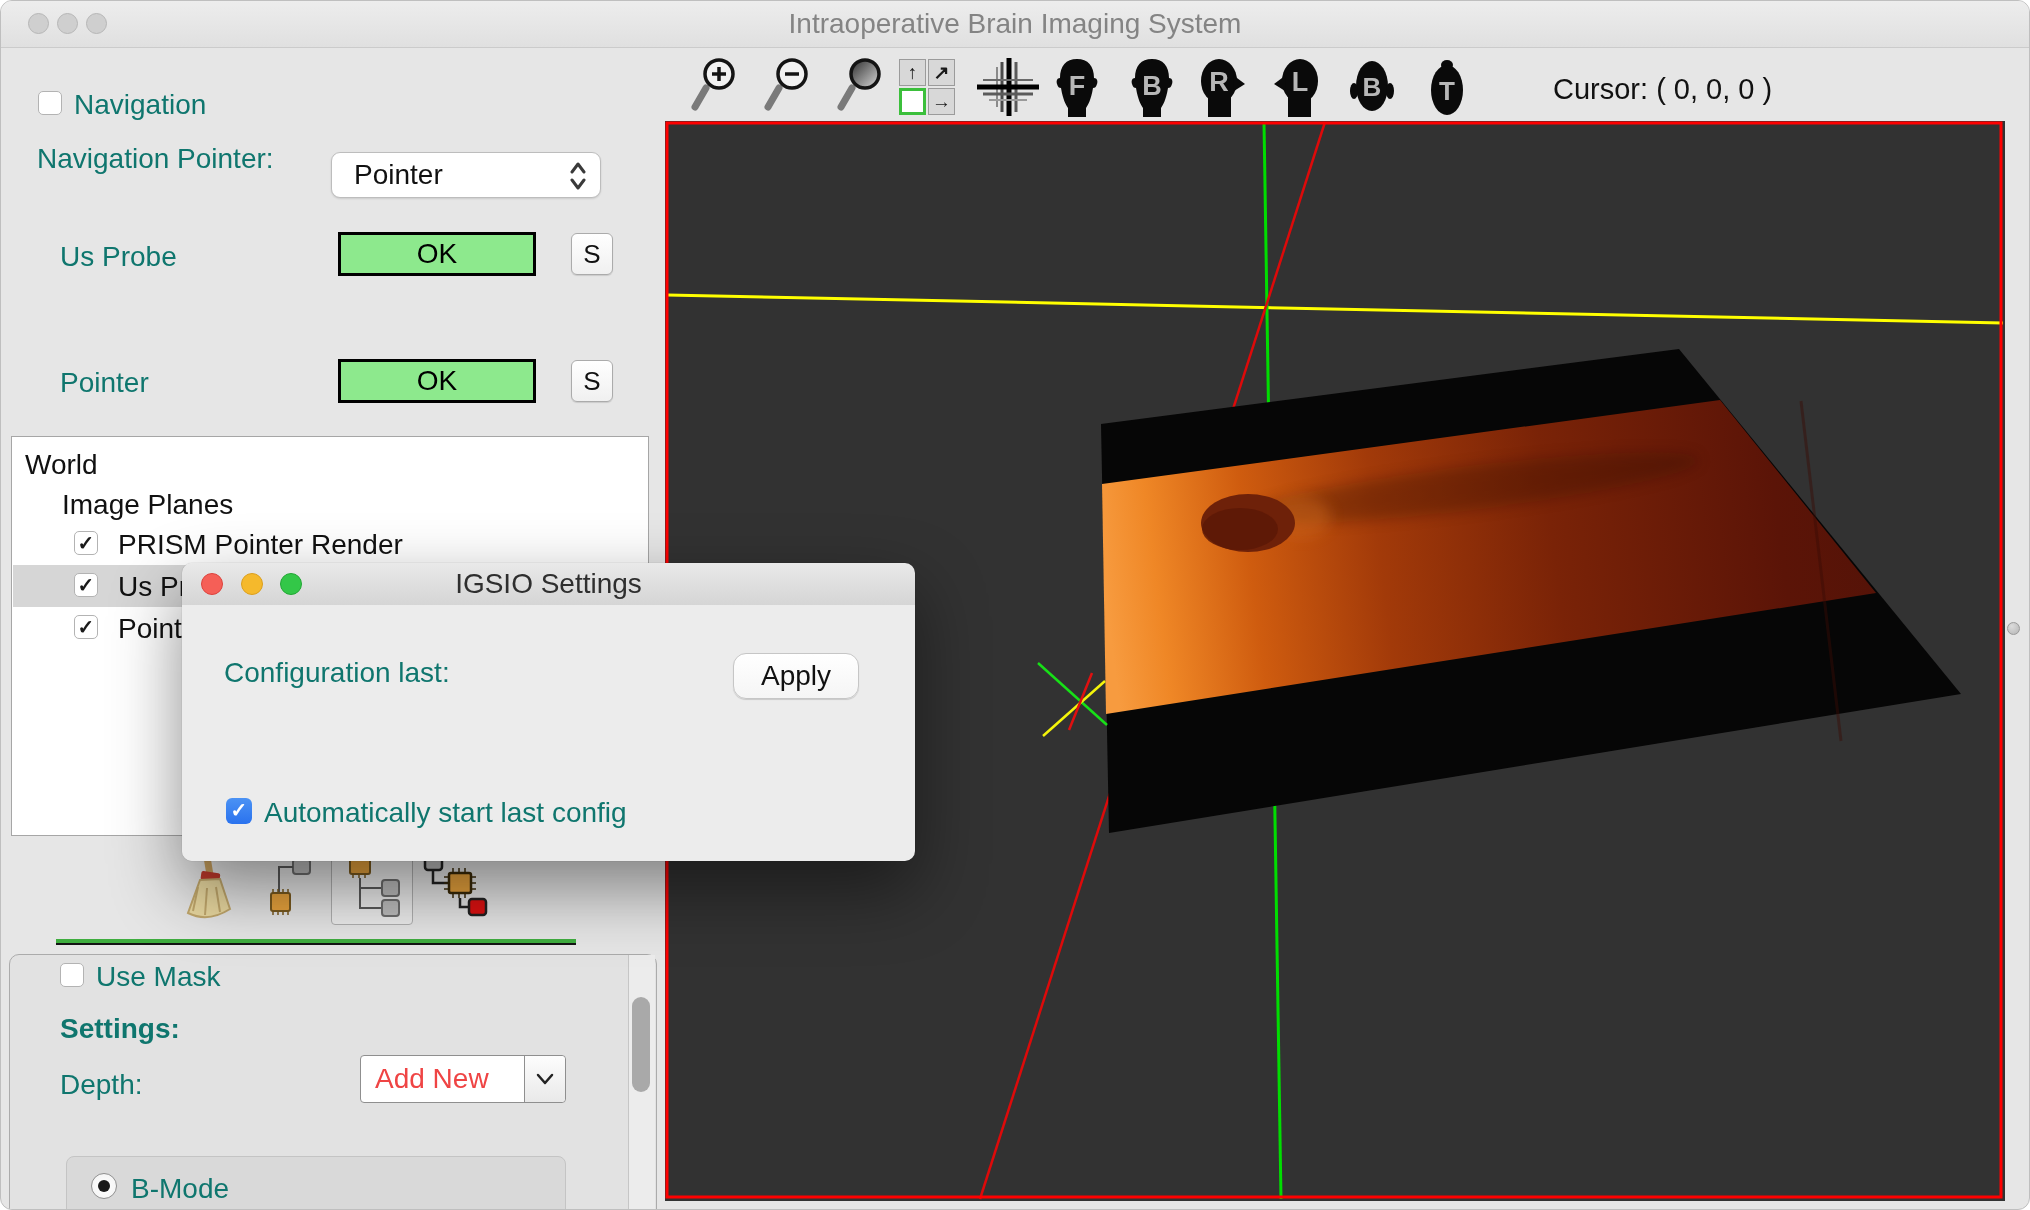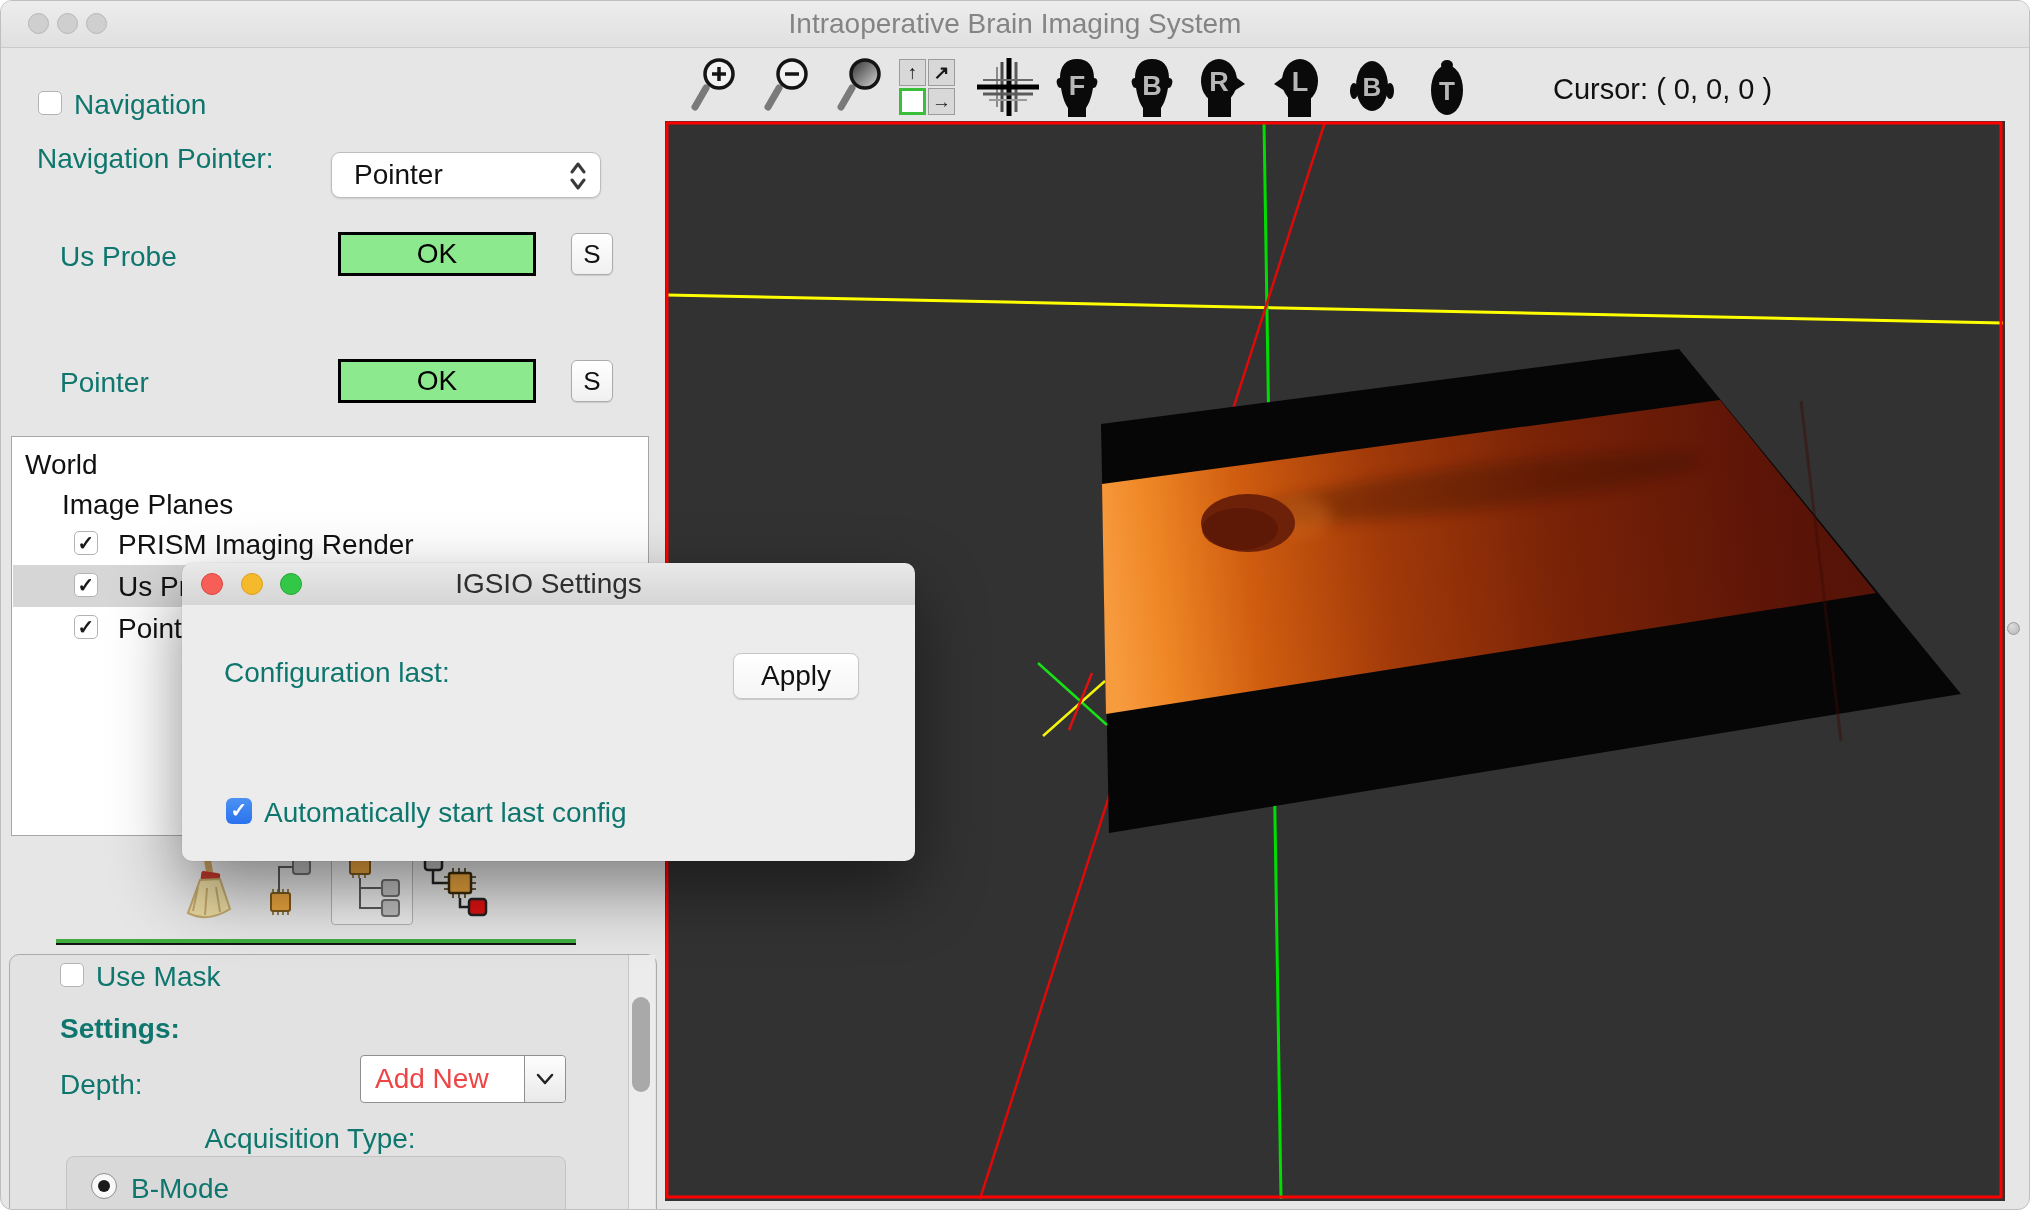--- a/index.html
+++ b/index.html
@@ -48,21 +48,21 @@
   
   .viewport{position:absolute;left:664px;top:120px;width:1340px;height:1080px;}
   .side-dot{position:absolute;left:2006px;top:621px;width:13px;height:13px;border-radius:50%;background:radial-gradient(circle at 35% 30%,#dcdcdc,#b5b5b5);border:1px solid #9a9a9a;box-sizing:border-box;}
 
   
   .dialog{position:absolute;left:181px;top:562px;width:733px;height:298px;border-radius:10px;box-shadow:0 28px 70px rgba(0,0,0,.45),0 0 1px rgba(0,0,0,.4);}
   .dlg-titlebar{position:absolute;left:0;top:0;right:0;height:42px;background:linear-gradient(#e9e9e9,#d5d5d5);border-bottom:1px solid #b2b2b2;border-radius:10px 10px 0 0;padding-left:38px;}
   .dlg-dot{position:absolute;top:10px;width:22px;height:22px;border-radius:50%;box-sizing:border-box;}
   .dlg-title{position:absolute;left:0;right:0;top:0;height:42px;line-height:42px;text-align:center;font-size:28px;color:#2e2e2e;}
   .dlg-body{position:absolute;left:0;top:42px;right:0;bottom:0;background:#ececec;border-radius:0 0 10px 10px;}
-  .apply-btn{position:absolute;left:551px;top:48px;width:126px;height:46px;background:linear-gradient(#ffffff,#f5f5f5);border:1px solid #c6c6c6;border-radius:8px;box-sizing:border-box;display:flex;align-items:center;justify-content:center;font-size:28px;color:#111;box-shadow:0 1px 1px rgba(0,0,0,.15);}
+  .apply-btn{position:absolute;left:551px;top:48px;width:126px;height:46px;background:linear-gradient(#ffffff,#f5f5f5);border:1px solid #c6c6c6;border-radius:13px;box-sizing:border-box;display:flex;align-items:center;justify-content:center;font-size:28px;color:#111;box-shadow:0 1px 1px rgba(0,0,0,.15);}
   .dlg-combo{position:absolute;left:42px;top:129px;width:648px;height:46px;background:#fff;border:1px solid #b1b1b1;border-radius:7px;box-sizing:border-box;}
   .dlg-combo .txt{position:absolute;left:18px;top:50%;transform:translateY(-50%);font-size:28px;color:#111;}
   .stepper{position:absolute;right:1px;top:1px;bottom:1px;width:38px;background:linear-gradient(#6aa9f8,#2e7af1);border-radius:0 6px 6px 0;display:flex;flex-direction:column;align-items:center;justify-content:center;gap:4px;}
   .cb-blue{position:absolute;left:44px;top:193px;width:26px;height:26px;background:linear-gradient(#4b92f4,#2a72ee);border-radius:6px;text-align:center;line-height:25px;font-size:20px;font-weight:bold;color:#fff;}
 </style>
 </head>
 <body>
 
 <div id="stage">
 <div class="window">
@@ -185,21 +185,21 @@
   <div class="label" style="left:59px;top:366px">Pointer</div>
   <div class="ok-box" style="left:337px;top:358px">OK</div>
   <div class="s-btn" style="left:570px;top:359px">S</div>
 
   <div class="tree-panel">
     <div class="tree-hl"></div>
     <div class="tree-item" style="left:13px;top:12px">World</div>
     <div class="tree-item" style="left:50px;top:52px">Image Planes</div>
 
     <div class="cb" style="left:62px;top:94px">✓</div>
-    <div class="tree-item" style="left:106px;top:92px">PRISM Imaging Render</div>
+    <div class="tree-item" style="left:106px;top:92px">PRISM Pointer Render</div>
 
     <div class="cb" style="left:62px;top:136px">✓</div>
     <div class="tree-item" style="left:106px;top:134px">Us Pr</div>
 
     <div class="cb" style="left:62px;top:178px">✓</div>
     <div class="tree-item" style="left:106px;top:176px">Point</div>
   </div>
 
   <div class="tool-btn" style="left:175px;top:850px">
     <svg width="62" height="70" viewBox="0 0 62 70">
@@ -278,21 +278,20 @@
     <div class="label" style="left:50px;top:58px;font-weight:bold">Settings:</div>
     <div class="label" style="left:50px;top:114px">Depth:</div>
     <div class="combo" style="left:350px;top:100px;width:206px;height:48px">
       <span class="txt">Add New</span>
       <span class="btn">
         <svg width="18" height="12" viewBox="0 0 18 12">
           <polyline points="2,2 9,10 16,2" fill="none" stroke="#222" stroke-width="2.5" stroke-linecap="round" stroke-linejoin="round"></polyline>
         </svg>
       </span>
     </div>
-    <div class="label" style="left:40px;top:168px;width:520px;text-align:center">Acquisition Type:</div>
   </div>
   <div class="groupbox"></div>
   <div class="radio" style="left:90px;top:1172px">
         <span class="dot"></span>
       </div>
   <div class="label" style="left:130px;top:1172px">B-Mode</div>
   <div class="scroll-track">
     <div class="scroll-thumb"></div>
   </div>
 

